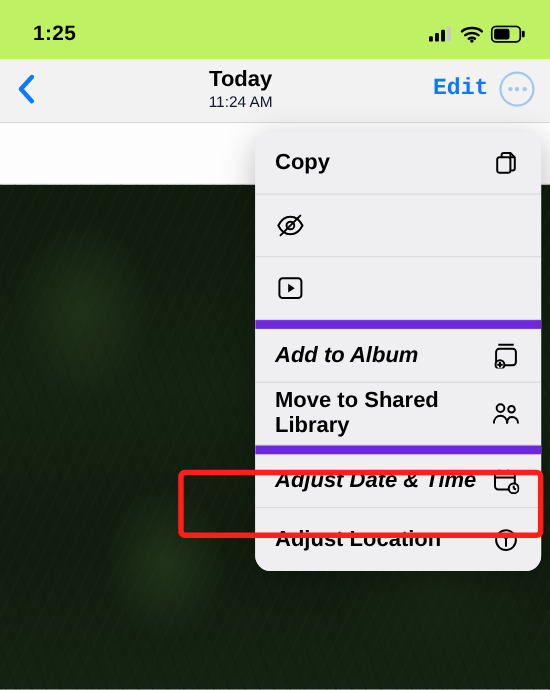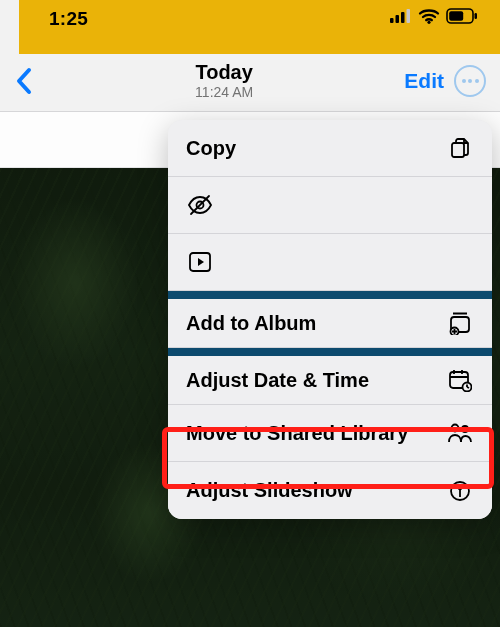--- a/index.html
+++ b/index.html
@@ -10,24 +10,23 @@
     background: #f2f2f2;
     overflow: hidden;
     position: relative;
   }
 
   
   .status-bar {
     height: 54px;
     display: flex;
     justify-content: space-between;
-    align-items: flex-start;
+    align-items: center;
     padding: 8px 22px 0 30px;
-    background: #eab308;
-    margin-left: 19px;
+    background: #bef264;
   }
   .status-time {
     font-size: 19px;
     font-weight: 700;
     color: #000;
     letter-spacing: 0.3px;
   }
   .status-right { display: flex; align-items: center; gap: 6px; }
   .icon-signal, .icon-wifi, .icon-battery { display:inline-flex; align-items:center; }
 
@@ -41,22 +40,22 @@
     padding: 0 14px 4px 14px;
     border-bottom: 1px solid #d6d6d8;
   }
   .nav-back {
     width: 40px; height: 40px;
     display:flex; align-items:center; justify-content:flex-start;
     color: #0a7aff;
   }
   .nav-center { text-align: center; flex:1; margin-left: -10px; }
   .nav-title { font-size: 20px; font-weight: 700; color:#000; line-height:1.05; }
-  .nav-subtitle { font-size: 14px; color:#737373; margin-top:1px; }
-  .nav-right { display:flex; align-items:center; gap:10px; }
+  .nav-subtitle { font-size: 14px; color:#0f172a; margin-top:1px; }
+  .nav-right { display:flex; align-items:center; gap:10px;font-family:Liberation Mono, monospace; }
   .edit-btn { font-size: 21px; font-weight:600; color:#0a7aff; }
   .more-circle {
     width: 32px; height: 32px;
     border: 2px solid #9fc8ee;
     border-radius: 50%;
     display:flex; align-items:center; justify-content:center;
     gap: 2.5px;
   }
   .more-circle .dot {
     width: 4px; height: 4px; border-radius:50%; background:#9fc8ee;
@@ -85,40 +84,40 @@
     height:56px;
     background:#fdfdfd;
     border-bottom:1px solid #e5e5e7;
   }
 
   
   .sheet {
     position: absolute;
     top: 120px;
     right: 8px;
-    width: 324px;
+    width: 260px;
     background: #eaeaec;
     border-radius: 14px;
     box-shadow: 0 8px 30px rgba(0,0,0,0.25);
     overflow: hidden;
   }
   .menu-item {
     display:flex;
     align-items:center;
     justify-content:space-between;
     padding: 0 18px;
     height: 57px;
     font-size: 20px;
     font-weight: 600;
     color:#000;
     background:#efeff1;
     border-bottom: 1px solid #d4d4d8;
   }
   .menu-item:last-child { border-bottom: none; }
-  .menu-item.section-start { border-top: 8px solid #0c4a6e; }
+  .menu-item.section-start { border-top: 8px solid #6d28d9; font-style: italic; }
   .menu-label { flex:1; }
   .menu-icon { width:28px; height:28px; display:flex; align-items:center; justify-content:center; }
 
   
   .highlight-box {
     position:absolute;
     border: 5px solid #ff1f18;
     border-radius: 6px;
     pointer-events: none;
   }
@@ -223,49 +222,49 @@
       <svg width="24" height="24" viewBox="0 0 24 24" fill="none" stroke="#000" stroke-width="1.8">
           <line x1="5" y1="2.5" x2="19" y2="2.5"></line>
           <rect x="3" y="6" width="18" height="15" rx="3"></rect>
           <circle cx="6.5" cy="20.5" r="4" fill="#efeff1"></circle>
           <line x1="6.5" y1="18" x2="6.5" y2="23"></line>
           <line x1="4" y1="20.5" x2="9" y2="20.5"></line>
         </svg>
     </span>
   </div>
 
+  <div class="menu-item">
+    <span class="menu-label">Move to Shared Library</span>
+    <span class="menu-icon">
+      <svg width="26" height="22" viewBox="0 0 26 22" fill="none" stroke="#000" stroke-width="1.8">
+          <circle cx="8" cy="6" r="3.5"></circle>
+          <circle cx="18" cy="7" r="3"></circle>
+          <path d="M2 20 C2 15 5 13 8 13 C11 13 14 15 14 20"></path>
+          <path d="M14 20 C14 16 16 14 18.5 14 C21 14 24 16 24 20"></path>
+        </svg>
+    </span>
+  </div>
+
   <div class="menu-item section-start">
     <span class="menu-label">Adjust Date &amp; Time</span>
     <span class="menu-icon">
       <svg width="24" height="24" viewBox="0 0 24 24" fill="none" stroke="#000" stroke-width="1.8">
           <rect x="2" y="4" width="18" height="16" rx="3"></rect>
           <line x1="2" y1="9" x2="20" y2="9"></line>
           <line x1="6" y1="2" x2="6" y2="6"></line>
           <line x1="14" y1="2" x2="14" y2="6"></line>
           <circle cx="19" cy="19" r="4.5" fill="#efeff1"></circle>
           <line x1="19" y1="16.5" x2="19" y2="19"></line>
           <line x1="19" y1="19" x2="21" y2="20"></line>
         </svg>
     </span>
   </div>
 
   <div class="menu-item">
-    <span class="menu-label">Move to Shared Library</span>
-    <span class="menu-icon">
-      <svg width="26" height="22" viewBox="0 0 26 22" fill="none" stroke="#000" stroke-width="1.8">
-          <circle cx="8" cy="6" r="3.5"></circle>
-          <circle cx="18" cy="7" r="3"></circle>
-          <path d="M2 20 C2 15 5 13 8 13 C11 13 14 15 14 20"></path>
-          <path d="M14 20 C14 16 16 14 18.5 14 C21 14 24 16 24 20"></path>
-        </svg>
-    </span>
-  </div>
-
-  <div class="menu-item">
-    <span class="menu-label">Adjust Slideshow</span>
+    <span class="menu-label">Adjust Location</span>
     <span class="menu-icon">
       <svg width="24" height="24" viewBox="0 0 24 24" fill="none" stroke="#000" stroke-width="1.8">
           <circle cx="12" cy="12" r="9"></circle>
           <circle cx="12" cy="9" r="2.2" fill="#000" stroke="none"></circle>
           <line x1="12" y1="11" x2="12" y2="18"></line>
         </svg>
     </span>
   </div>
 
 </div>

